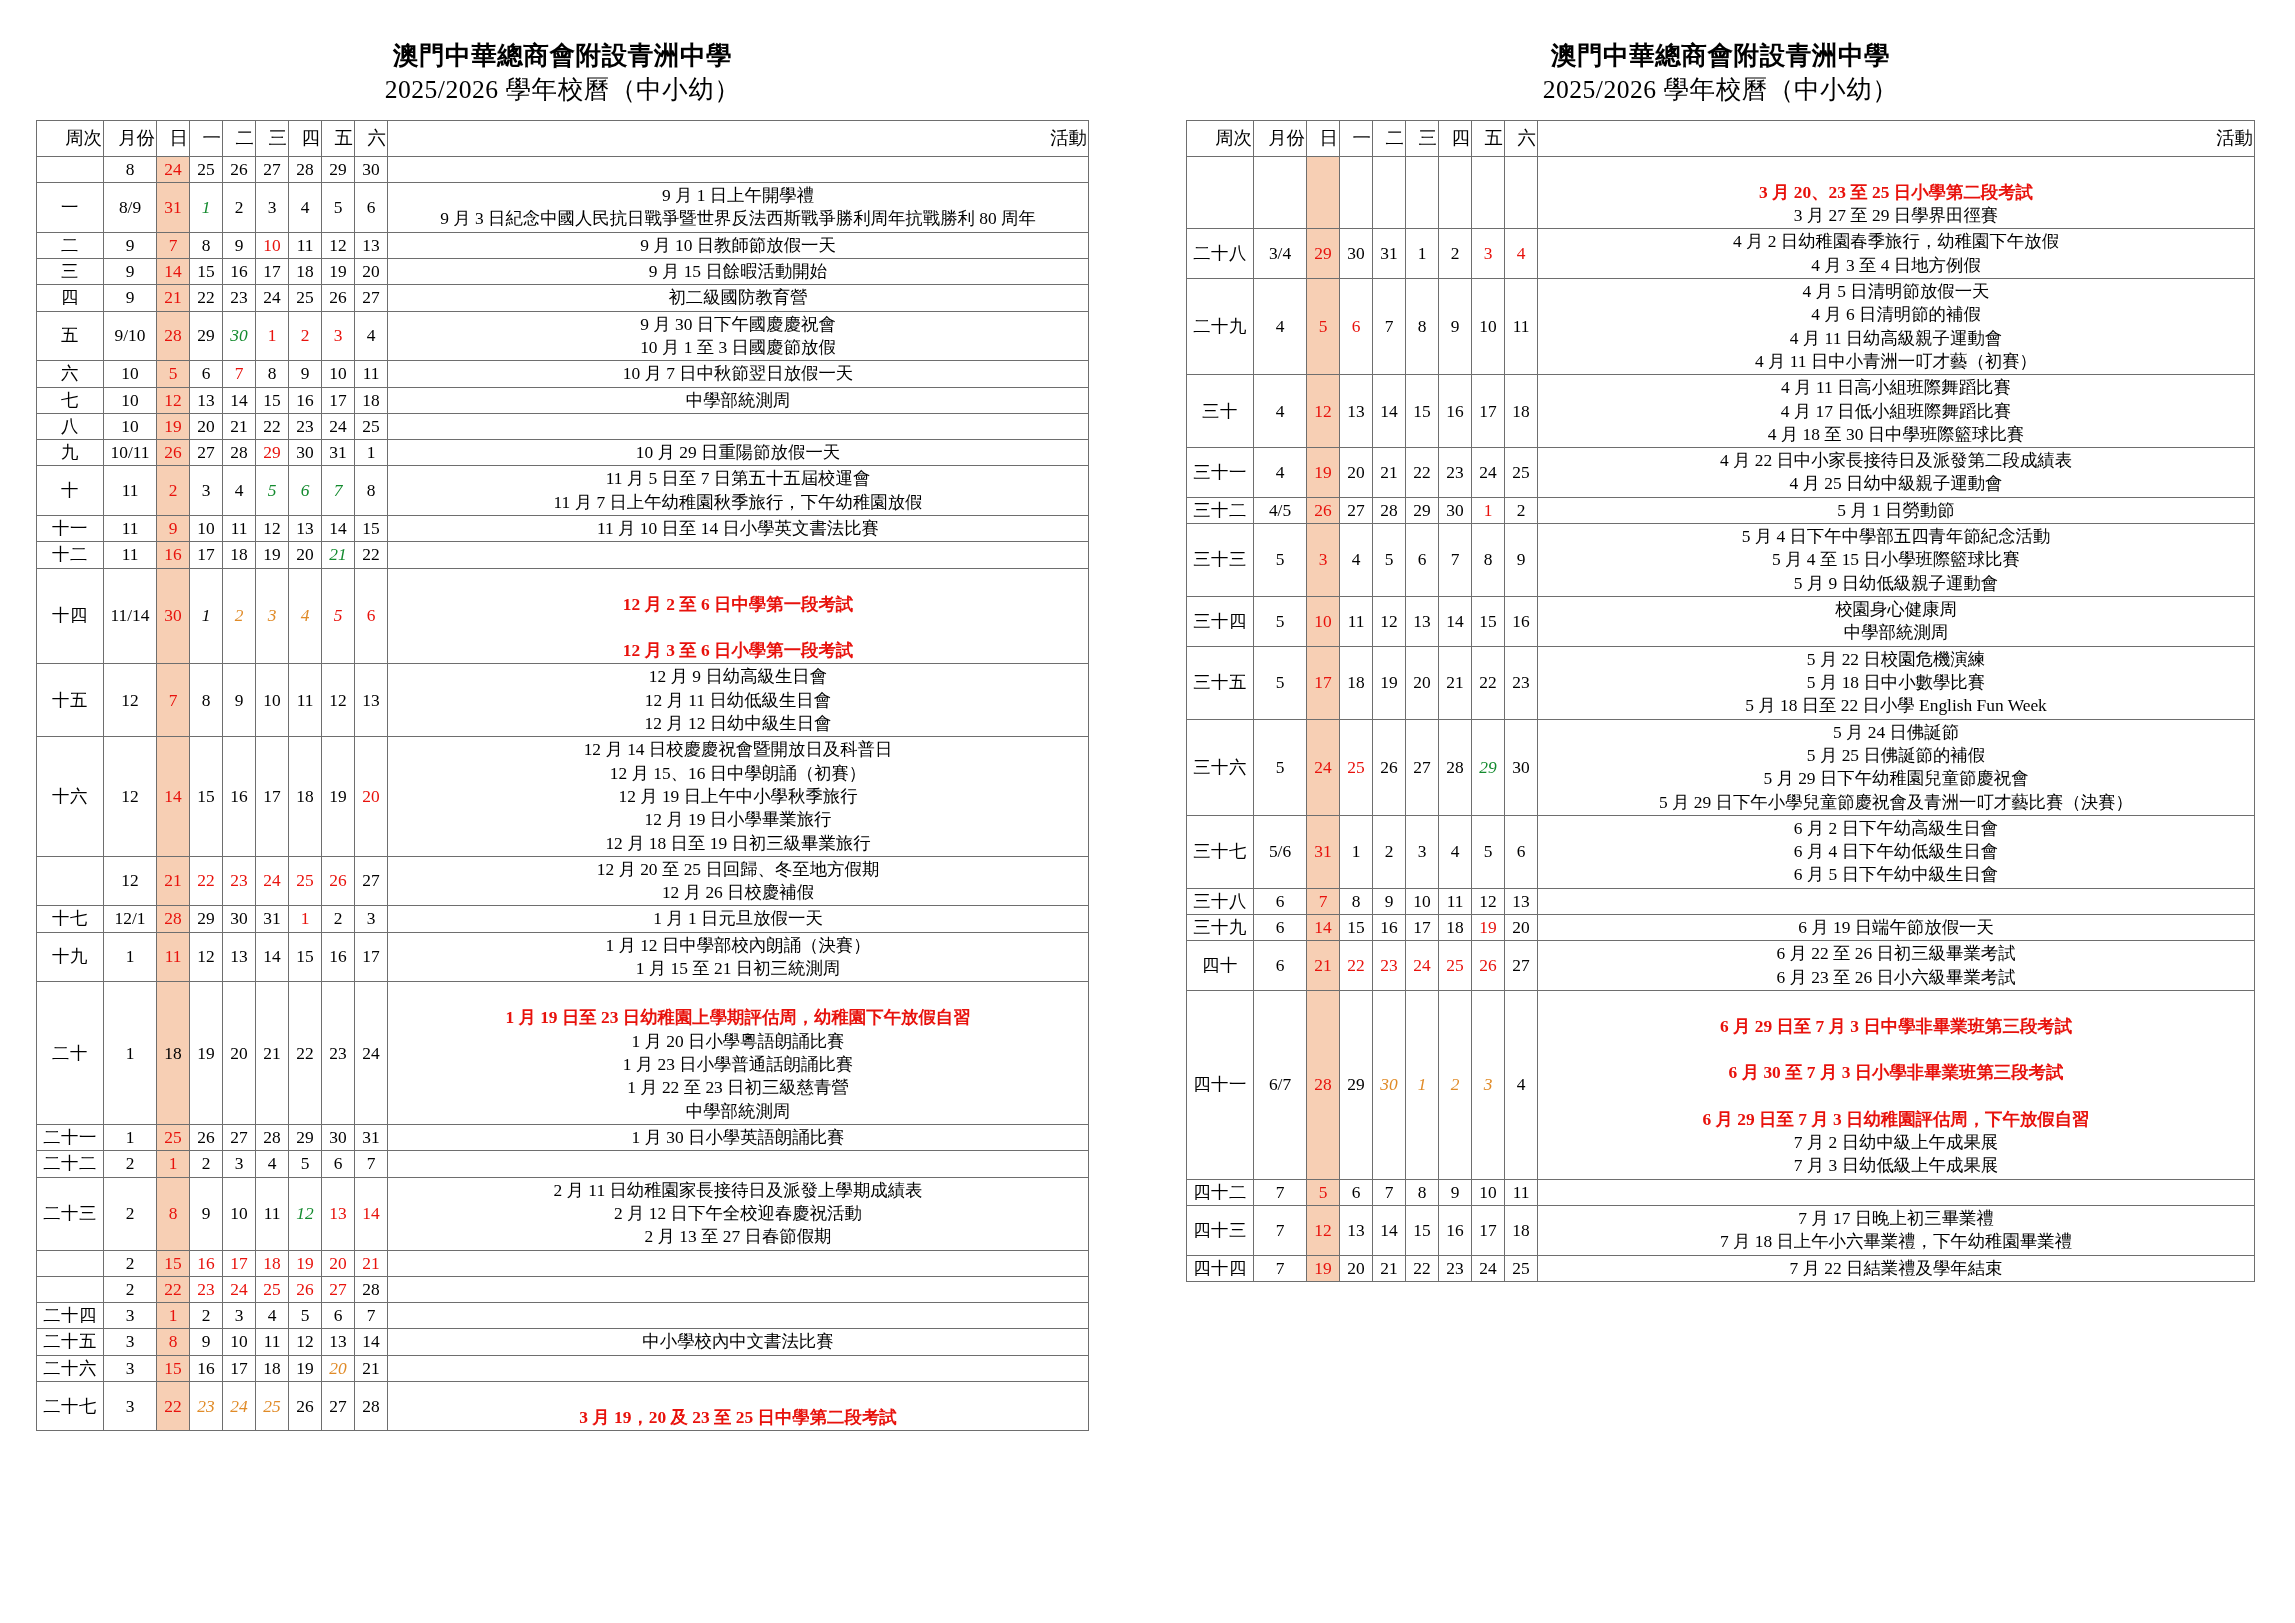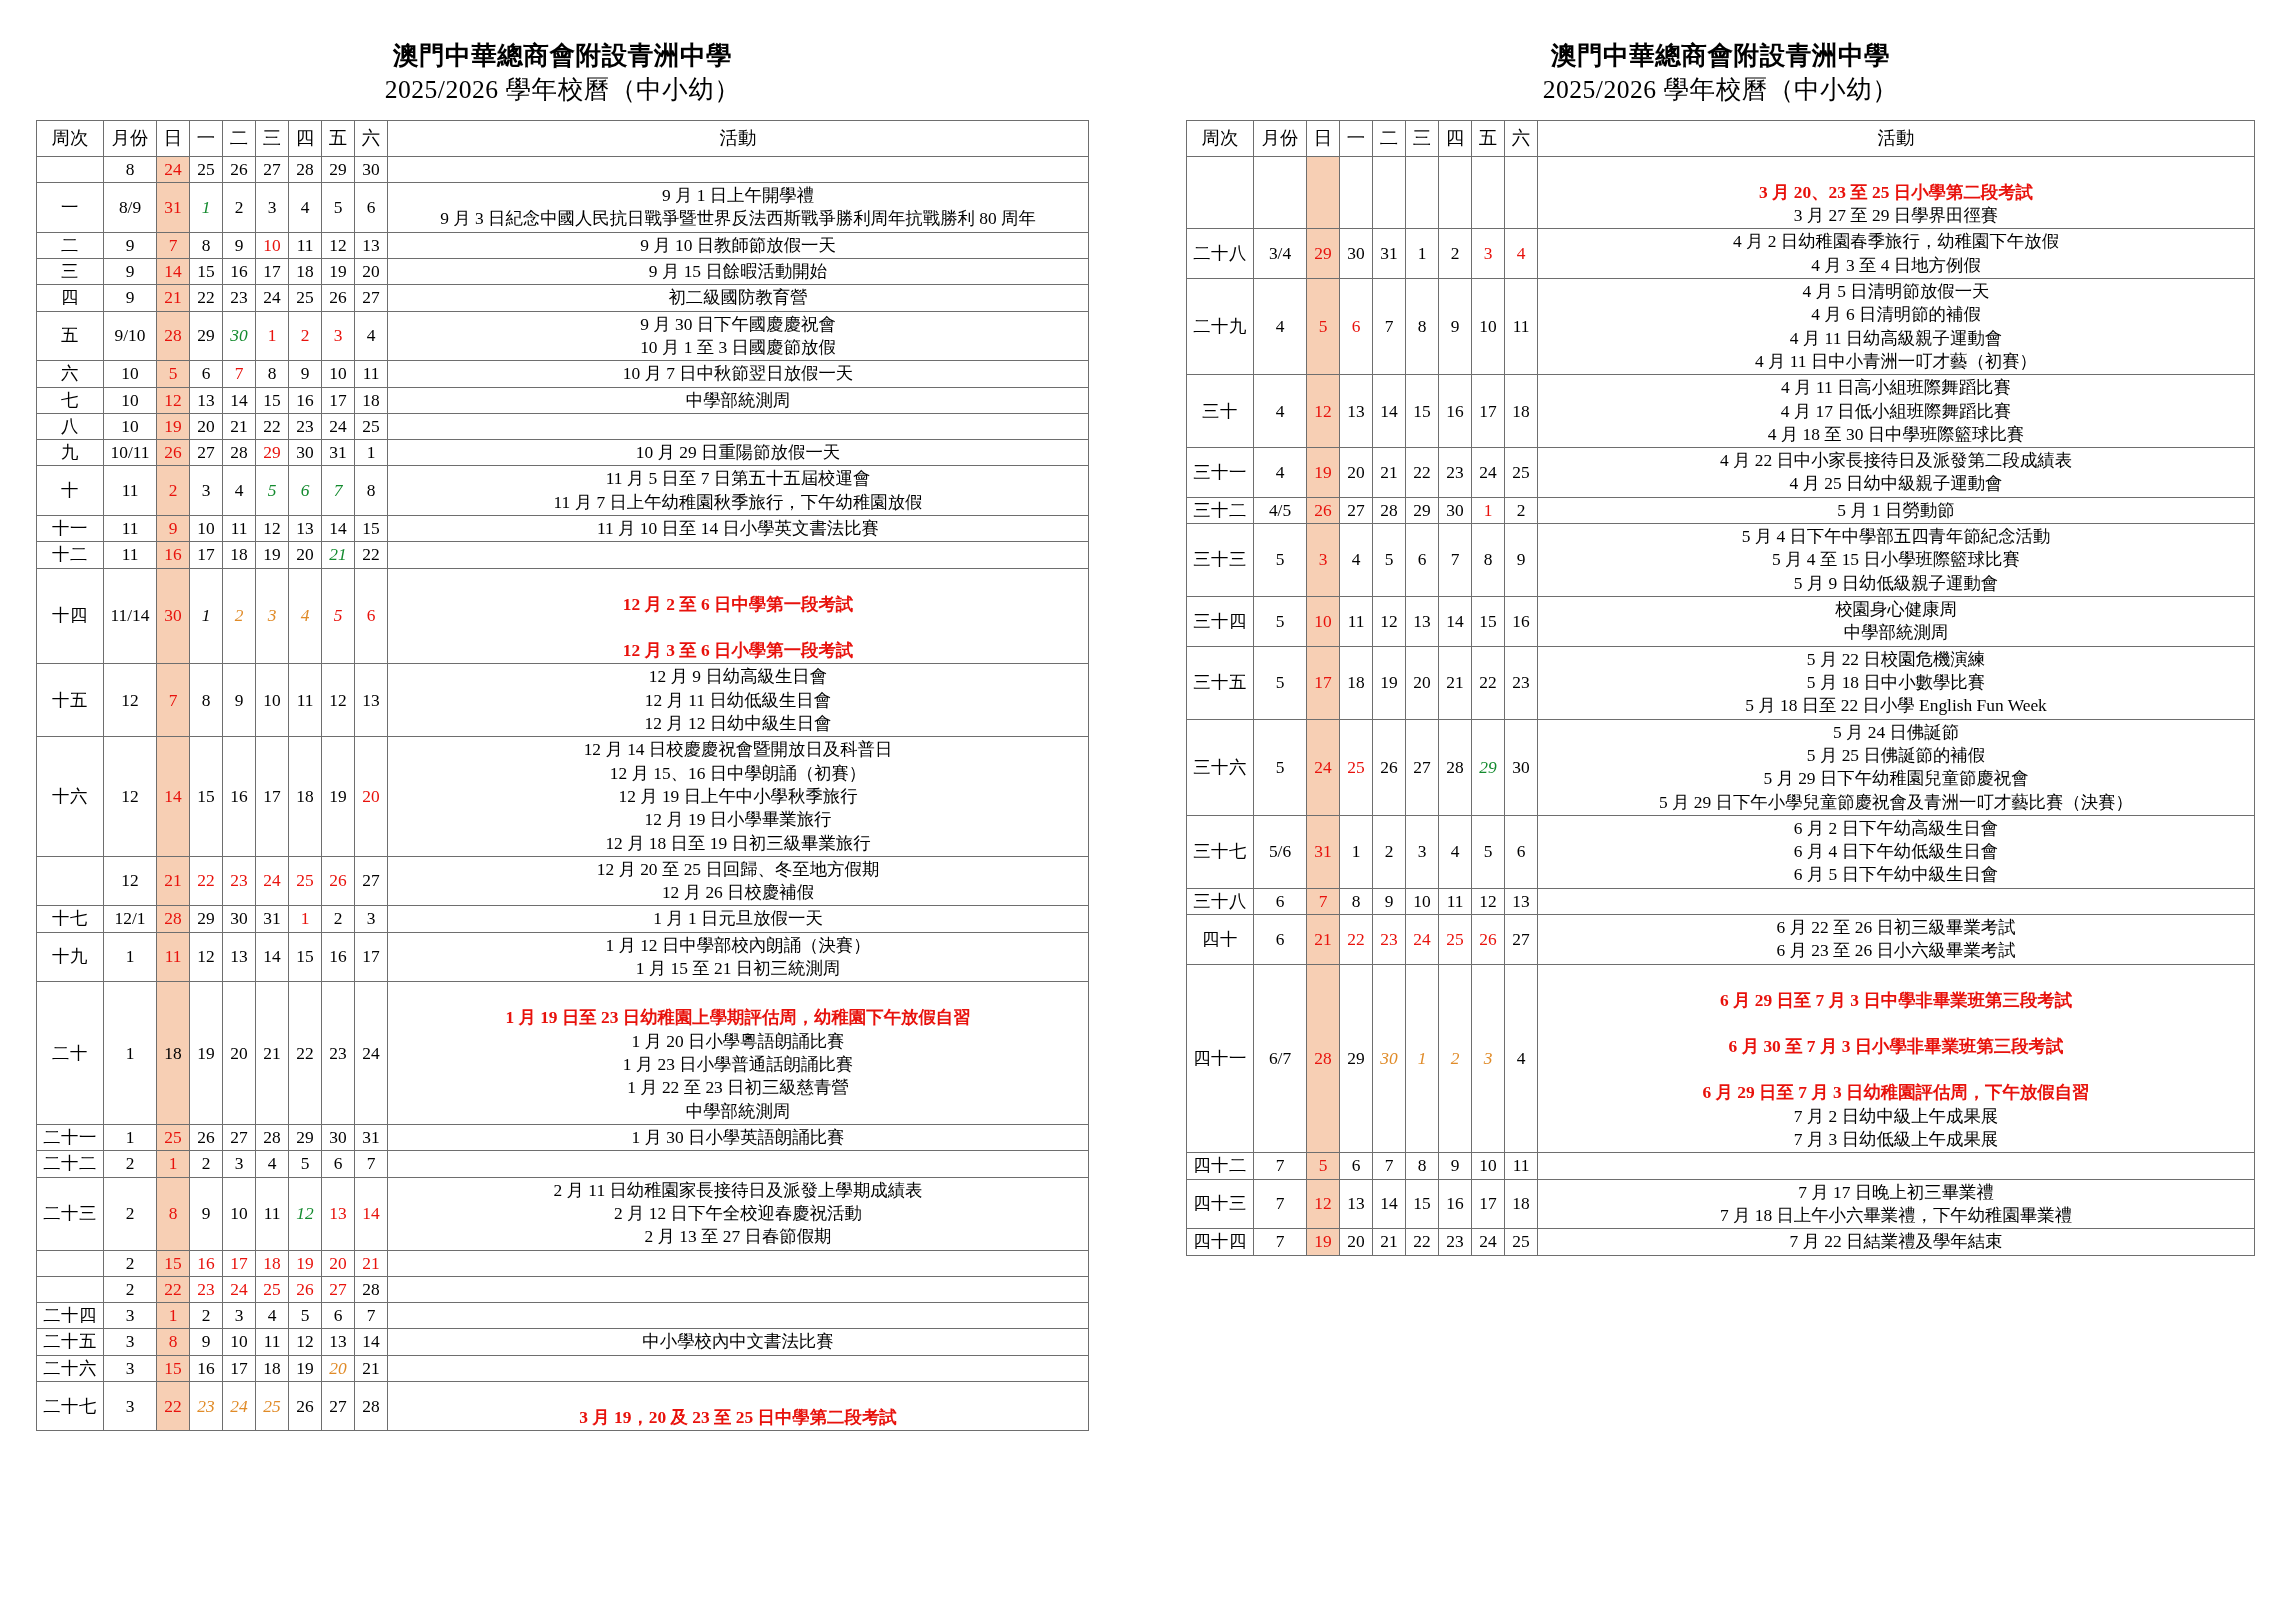--- a/index.html
+++ b/index.html
@@ -29,21 +29,21 @@
     border:1px solid #6e6e6e;
     padding:1px 2px;
     font-size:17.4px;
     line-height:1.34;
     vertical-align:middle;
     text-align:center;
     font-weight:normal;
     box-sizing:border-box;
     height:22.5px;
   }
-  table.cal th{font-size:18.4px;padding:5.1px 1px;}
+  table.cal th{font-size:18.4px;padding:5.1px 1px;text-align:right;}
   td.act,th.act{text-align:left;padding-left:6.1px;padding-right:3.1px;vertical-align:middle;}
   th.act{text-align:center;}
   td.wk{font-size:17.4px;letter-spacing:0.5px;}
   td.sun{background:#f7cfb4;}
   .r{color:#e8120c;}
   .g{color:#138a2e;font-style:italic;}
   .o{color:#e08b28;font-style:italic;}
   .ri{color:#e8120c;font-style:italic;}
   .bi{font-style:italic;}
   .ev{display:block;white-space:nowrap;}
@@ -715,20 +715,34 @@
             <td class="sun"><span class="r">7</span></td>
             <td><span>8</span></td>
             <td><span>9</span></td>
             <td><span>10</span></td>
             <td><span>11</span></td>
             <td><span>12</span></td>
             <td><span>13</span></td>
             <td class="act"></td>
           </tr>
           <tr>
+            <td class="wk">三十九</td>
+            <td>6</td>
+            <td class="sun"><span class="r">14</span></td>
+            <td><span>15</span></td>
+            <td><span>16</span></td>
+            <td><span>17</span></td>
+            <td><span>18</span></td>
+            <td><span class="r">19</span></td>
+            <td><span>20</span></td>
+            <td class="act">
+              <span class="ev">6 月 19 日端午節放假一天</span>
+            </td>
+          </tr>
+          <tr>
             <td class="wk">四十</td>
             <td>6</td>
             <td class="sun"><span class="r">21</span></td>
             <td><span class="r">22</span></td>
             <td><span class="r">23</span></td>
             <td><span class="r">24</span></td>
             <td><span class="r">25</span></td>
             <td><span class="r">26</span></td>
             <td><span>27</span></td>
             <td class="act">

